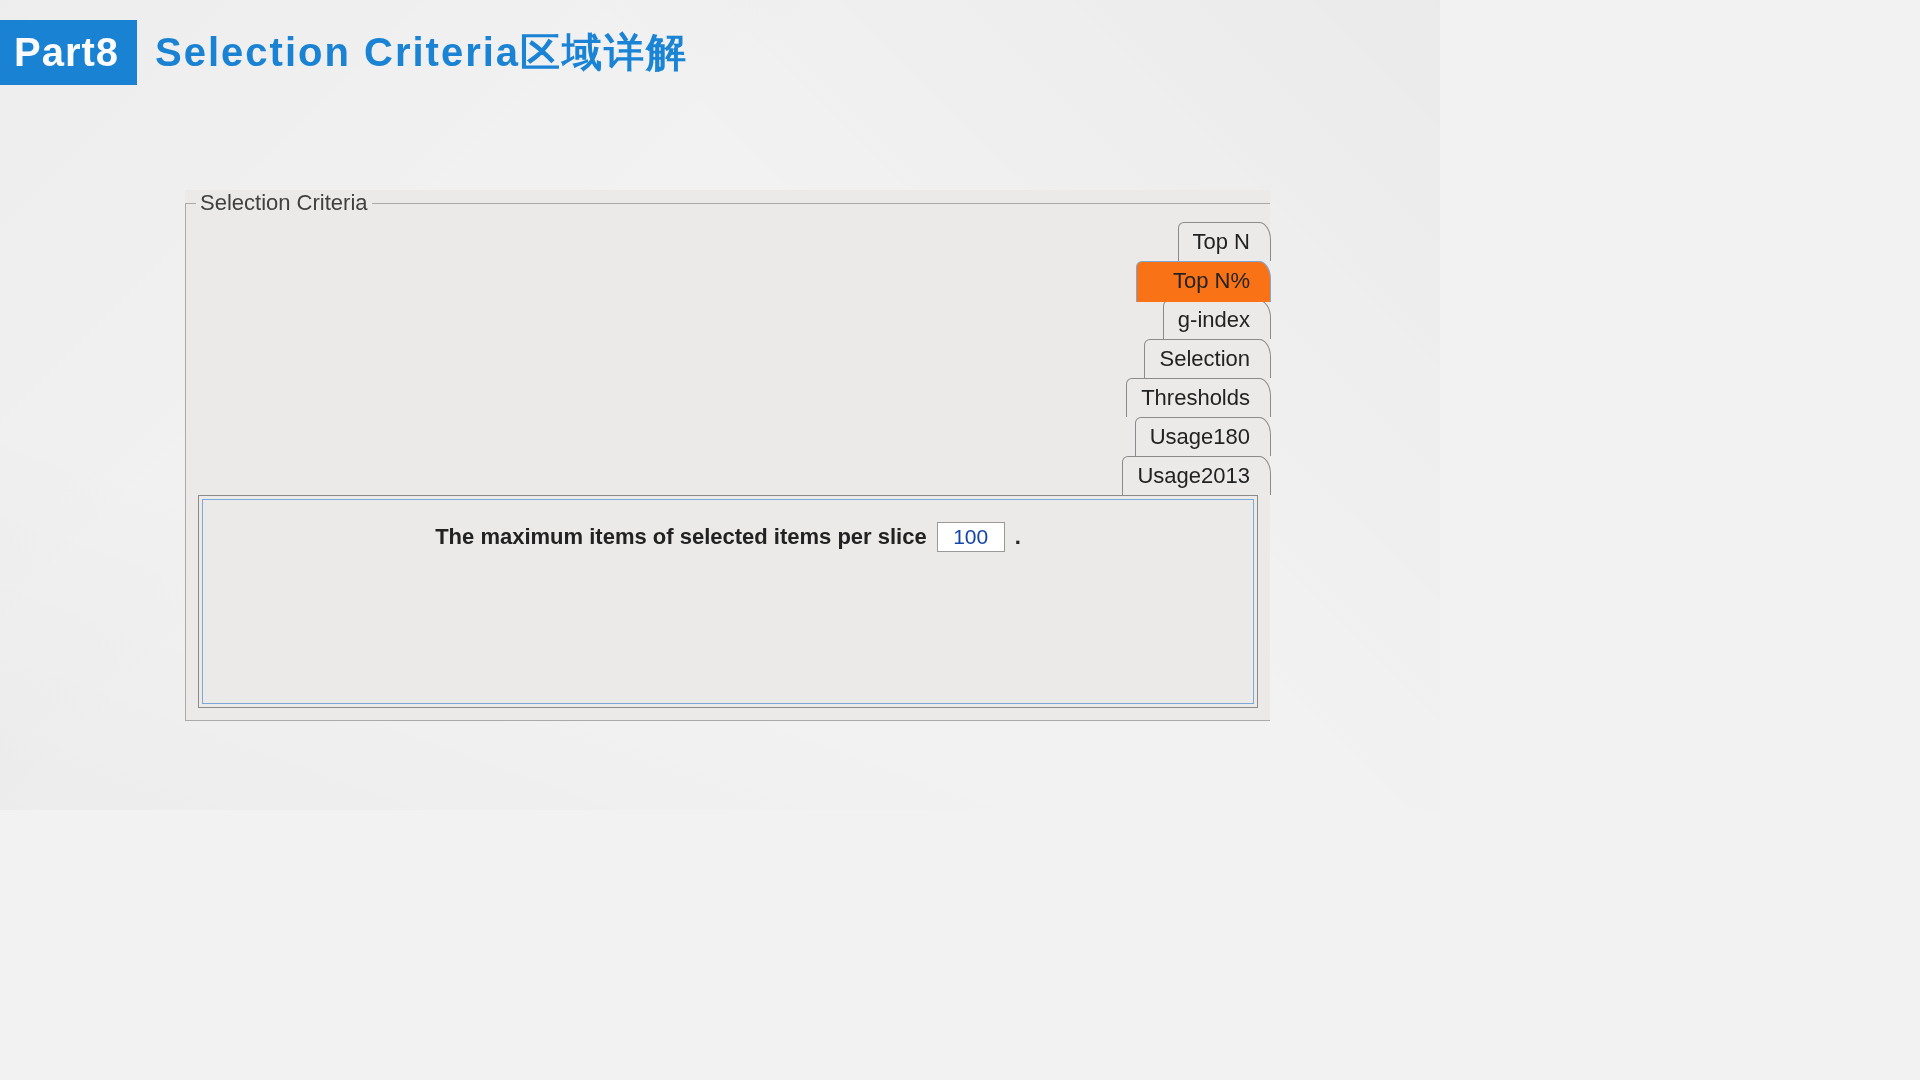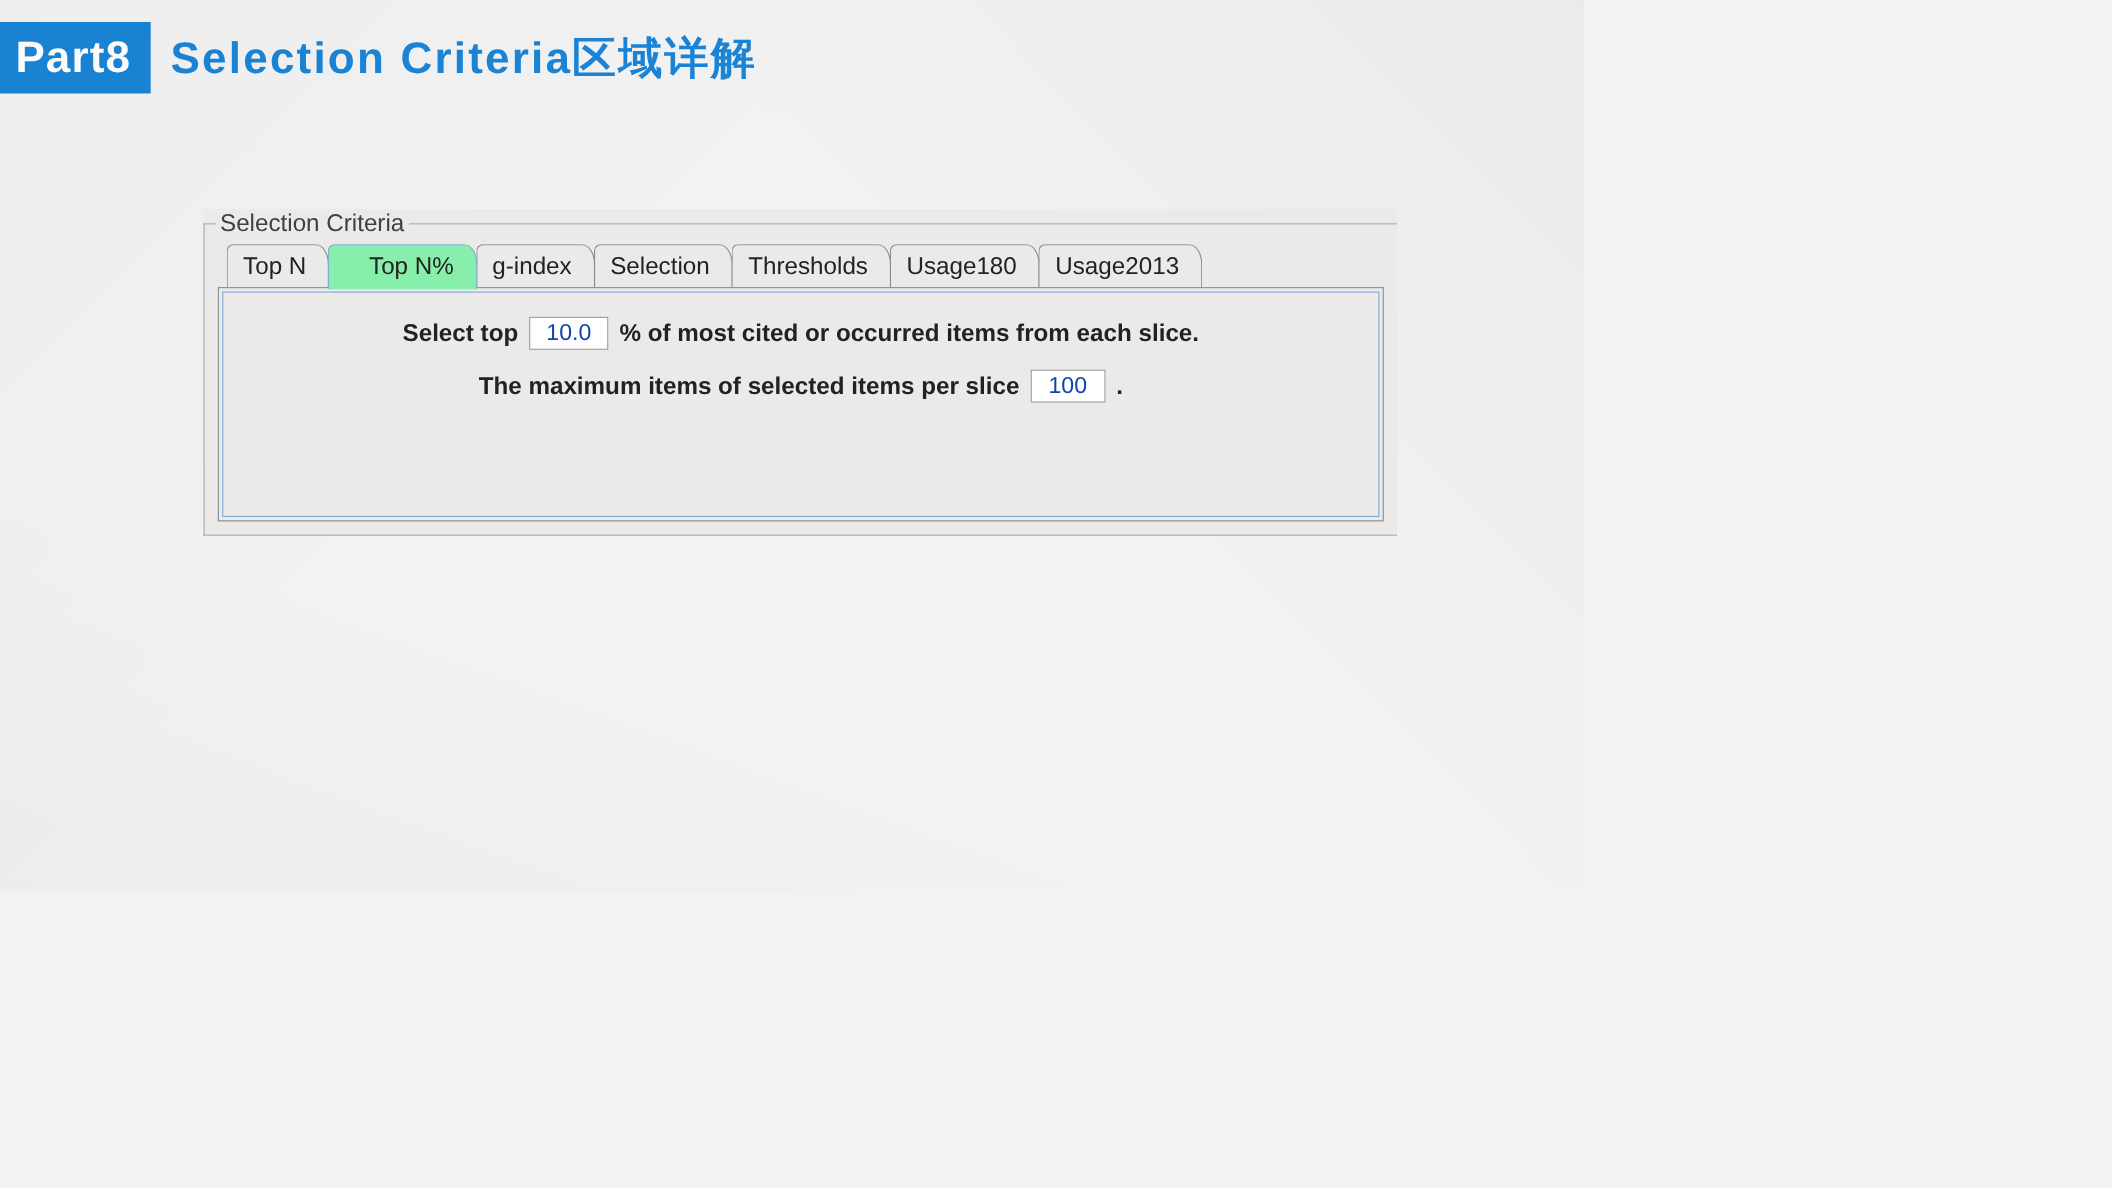--- a/index.html
+++ b/index.html
@@ -67,37 +67,38 @@
     margin-left: 10px;
     margin-top: 36px;
   }
 
   .tabs-row {
     display: flex;
     align-items: flex-end;
     padding-left: 20px;
     padding-top: 6px;
     gap: 0;
+    flex-direction: column;
   }
   .tab {
     border: 1px solid #8a8a8a;
     border-bottom: none;
     border-top-left-radius: 6px;
     border-top-right-radius: 12px 18px;
     background: #eceae8;
     padding: 6px 20px 6px 14px;
     font-size: 22px;
     color: #222;
     position: relative;
     margin-right: -1px;
     cursor: pointer;
   }
   .tab.active {
     border-color: #7aa8d8;
-    background: #86efac;
+    background: #f97316;
     z-index: 2;
     padding-bottom: 8px;
     margin-bottom: -2px;
     padding-left: 36px;
   }
 
   .tab-panel {
     margin: 0 12px 12px 12px;
     border: 1px solid #8a8a8a;
     background: #eceae8;
@@ -153,25 +154,20 @@
       <div class="tab">g-index</div>
       <div class="tab">Selection</div>
       <div class="tab">Thresholds</div>
       <div class="tab">Usage180</div>
       <div class="tab">Usage2013</div>
     </div>
 
     <div class="tab-panel">
       <div class="tab-panel-inner">
         <div class="line">
-          <span>Select top</span>
-          <input type="text" class="num" value="10.0" style="">
-          <span>% of most cited or occurred items from each slice.</span>
-        </div>
-        <div class="line">
           <span>The maximum items of selected items per slice</span>
           <input type="text" class="num wide" value="100" style="">
           <span>.</span>
         </div>
       </div>
     </div>
 
   </fieldset>
 </div>
 

